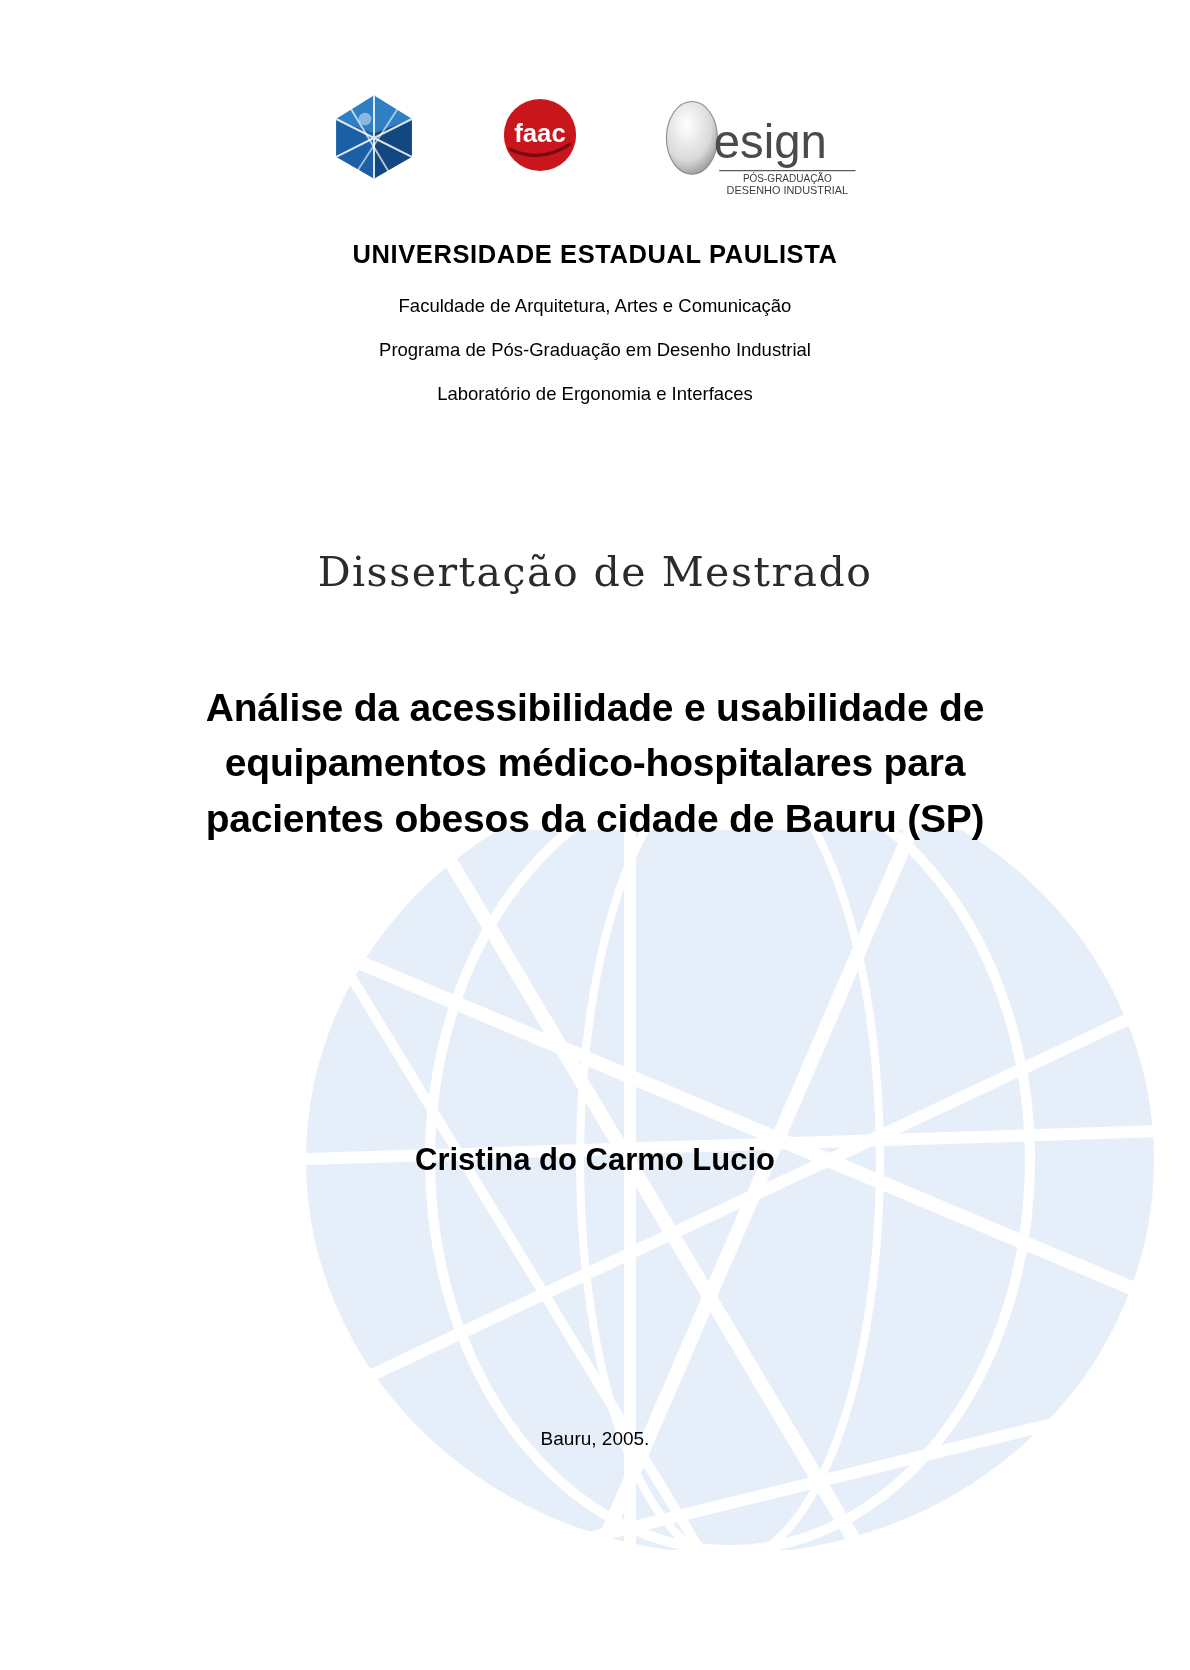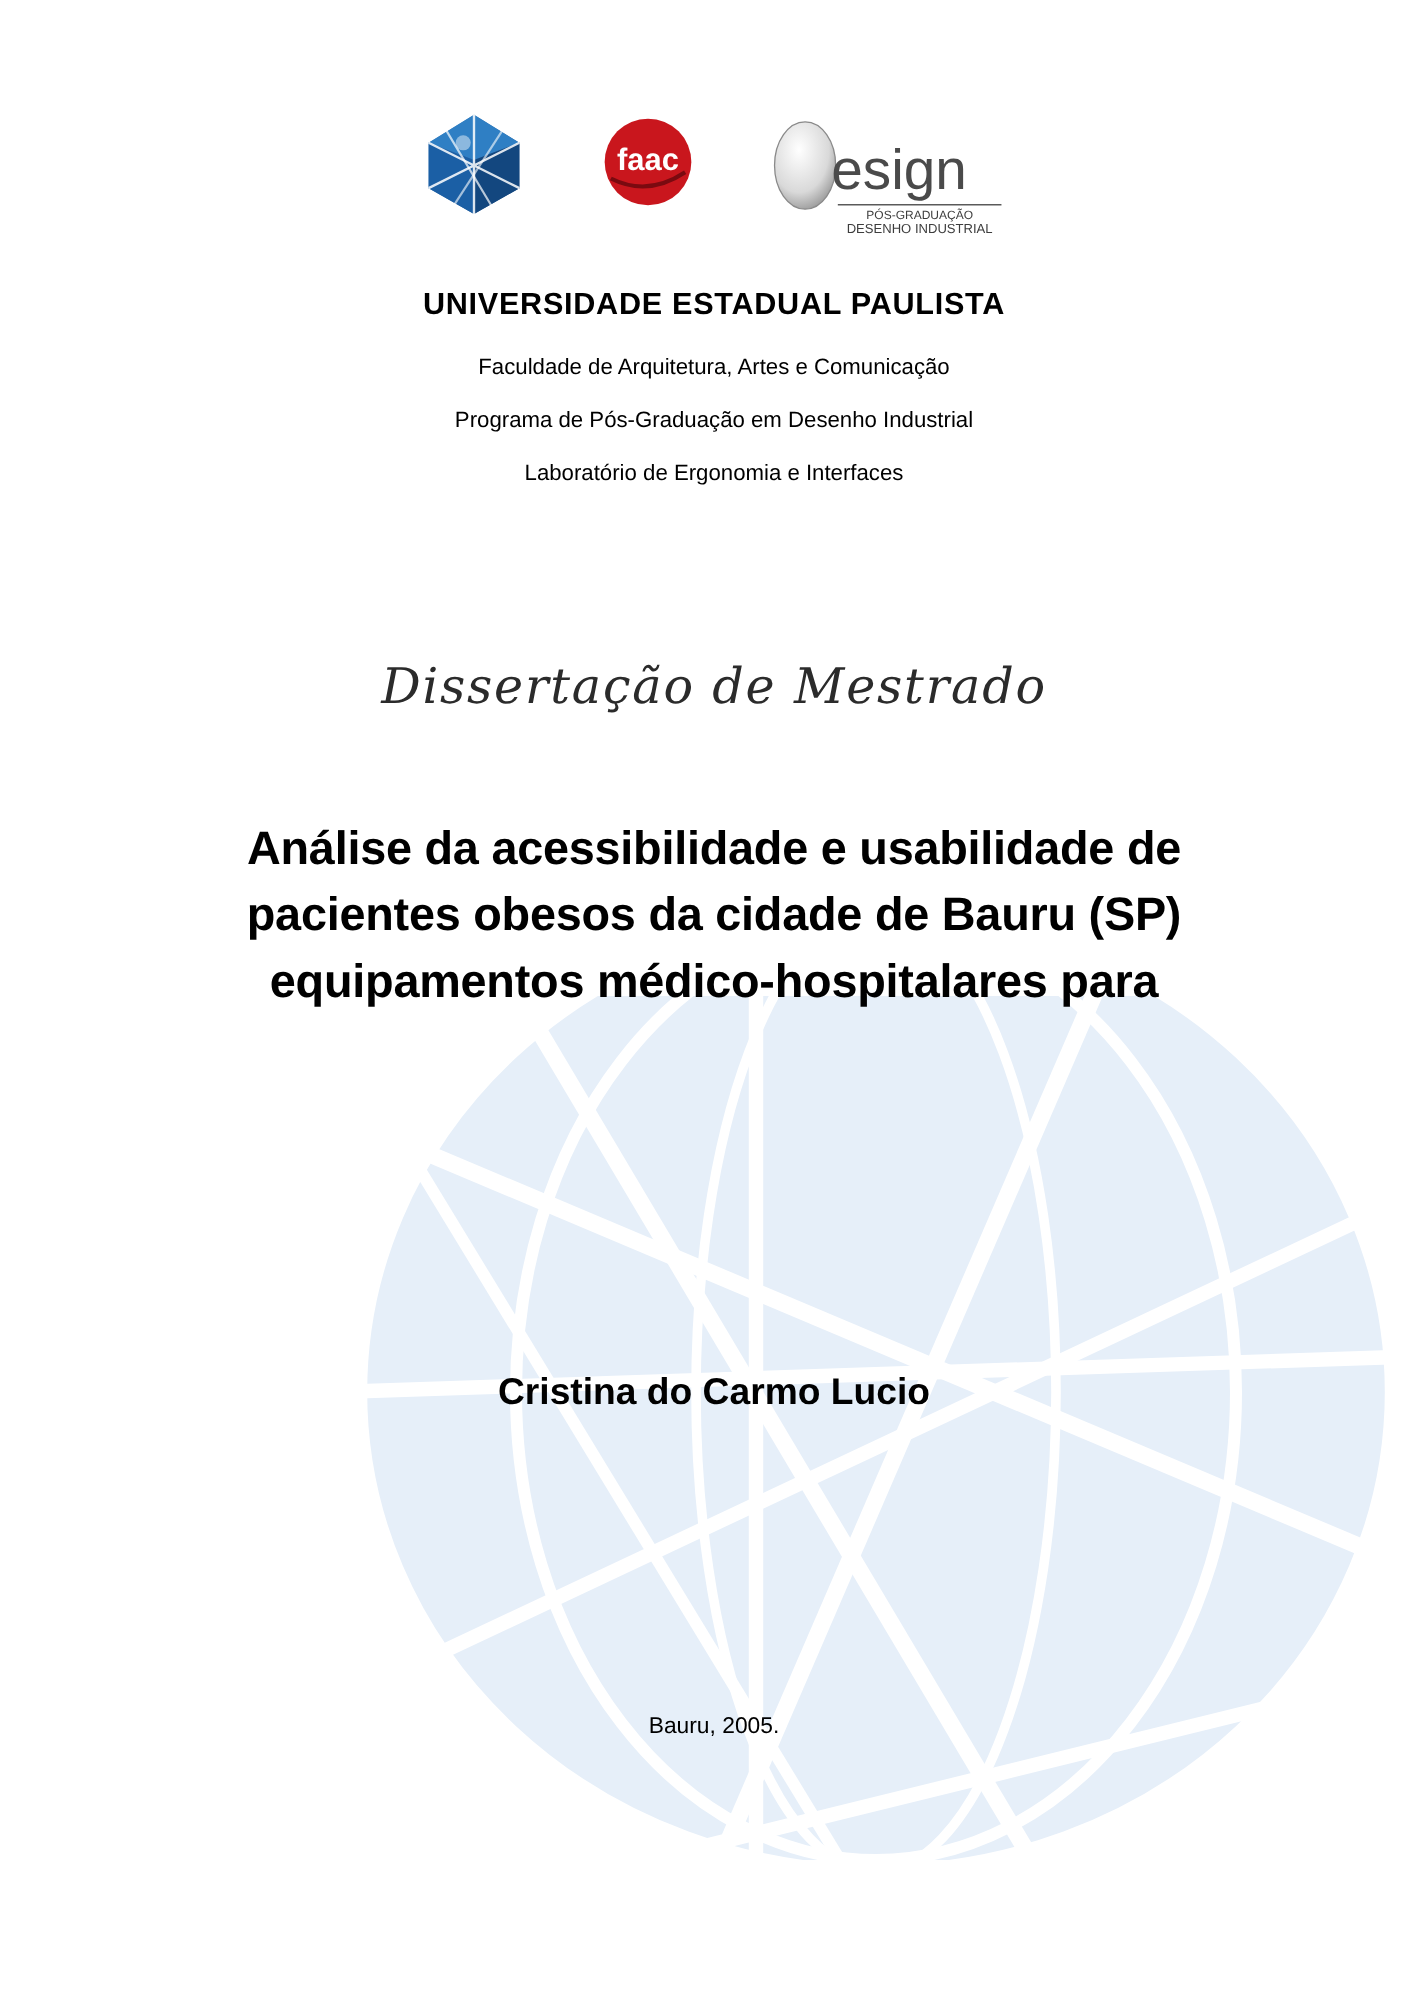--- a/index.html
+++ b/index.html
@@ -34,21 +34,21 @@
 
   
   .logo-row {
     position: absolute;
     top: 92px;
     left: 0;
     right: 0;
     display: flex;
     justify-content: center;
     align-items: flex-start;
-    gap: 57px;
+    gap: 78px;
     z-index: 2;
   }
   .logo-unesp { width: 90px; height: 90px; }
   .logo-faac  { width: 86px; height: 86px; }
   .logo-design { width: 200px; height: 110px; }
 
   
   .institution {
     position: absolute;
     top: 240px;
@@ -72,21 +72,20 @@
   }
 
   
   .doc-type {
     position: absolute;
     top: 548px;
     left: 0;
     right: 0;
     text-align: center;
     font-family: "DejaVu Serif", "Liberation Serif", serif;
-    font-style: italic;
     font-size: 41px;
     color: #2b2b2b;
     letter-spacing: 1.5px;
     z-index: 2;
   }
 
   
   .title {
     position: absolute;
     top: 680px;
@@ -197,21 +196,21 @@
     <p class="univ">UNIVERSIDADE ESTADUAL PAULISTA</p>
     <p class="line">Faculdade de Arquitetura, Artes e Comunicação</p>
     <p class="line">Programa de Pós-Graduação em Desenho Industrial</p>
     <p class="line">Laboratório de Ergonomia e Interfaces</p>
   </div>
 
   <div class="doc-type">Dissertação de Mestrado</div>
 
   <div class="title">
     <div>Análise da acessibilidade e usabilidade de</div>
+    <div>equipamentos médico-hospitalares para</div>
     <div>pacientes obesos da cidade de Bauru (SP)</div>
-    <div>equipamentos médico-hospitalares para</div>
   </div>
 
   <div class="author">Cristina do Carmo Lucio</div>
 
   <div class="place-year">Bauru, 2005.</div>
 
 </div>
 
 </body></html>

